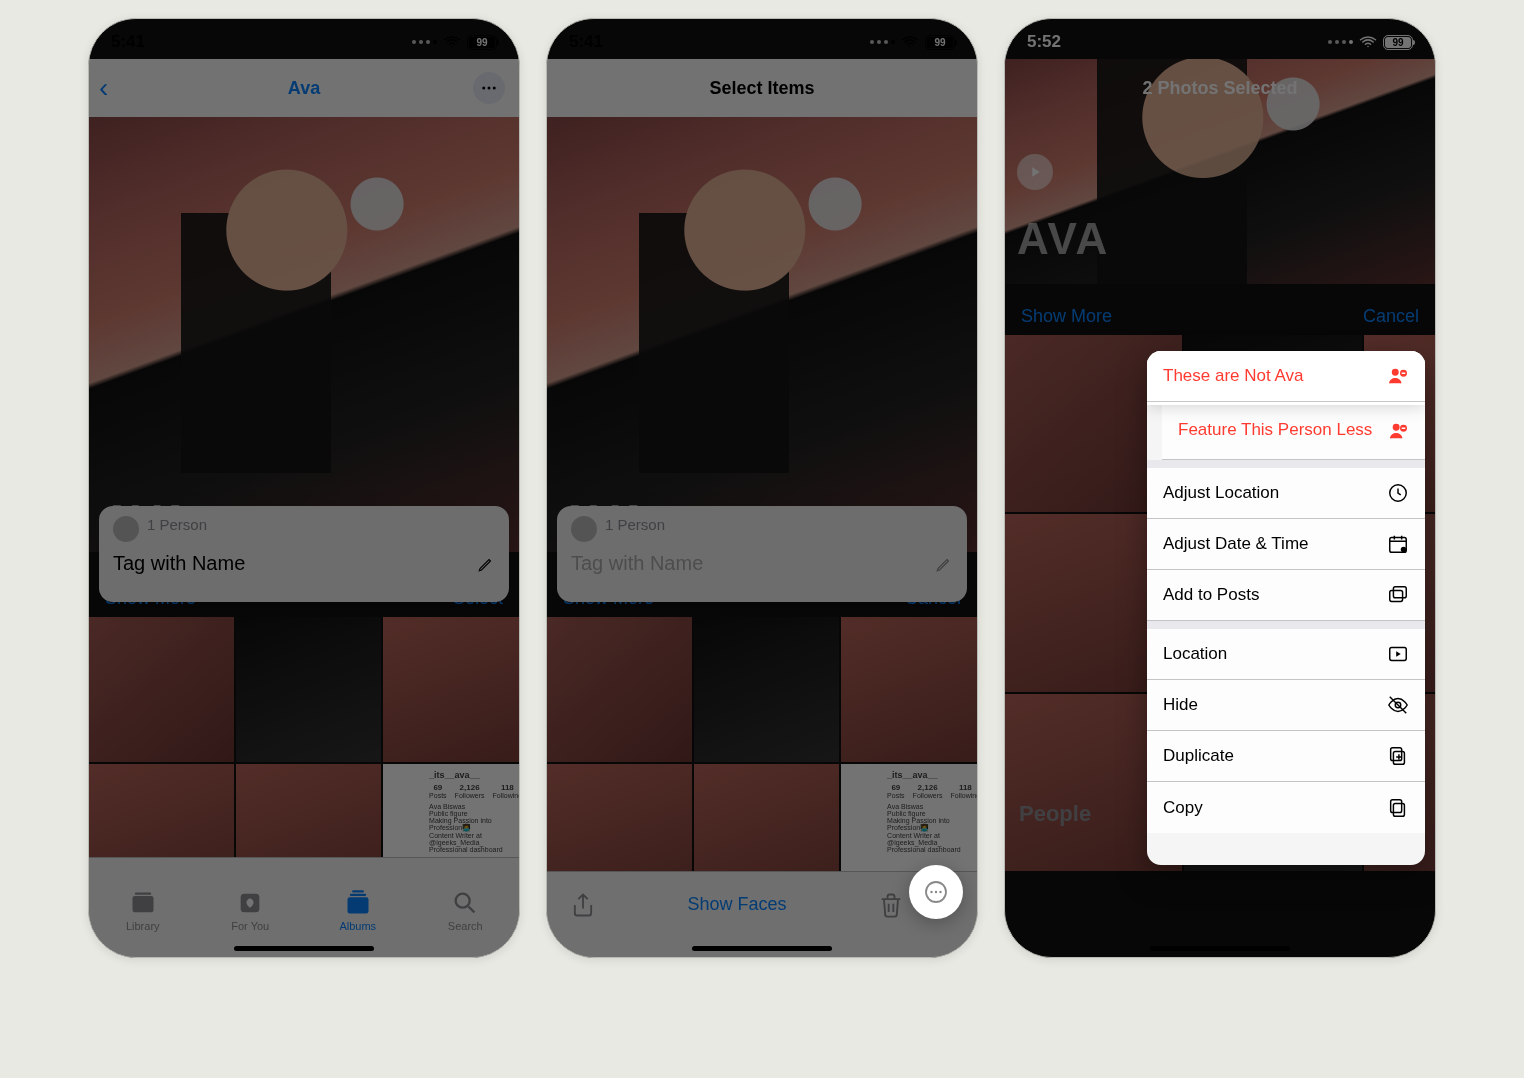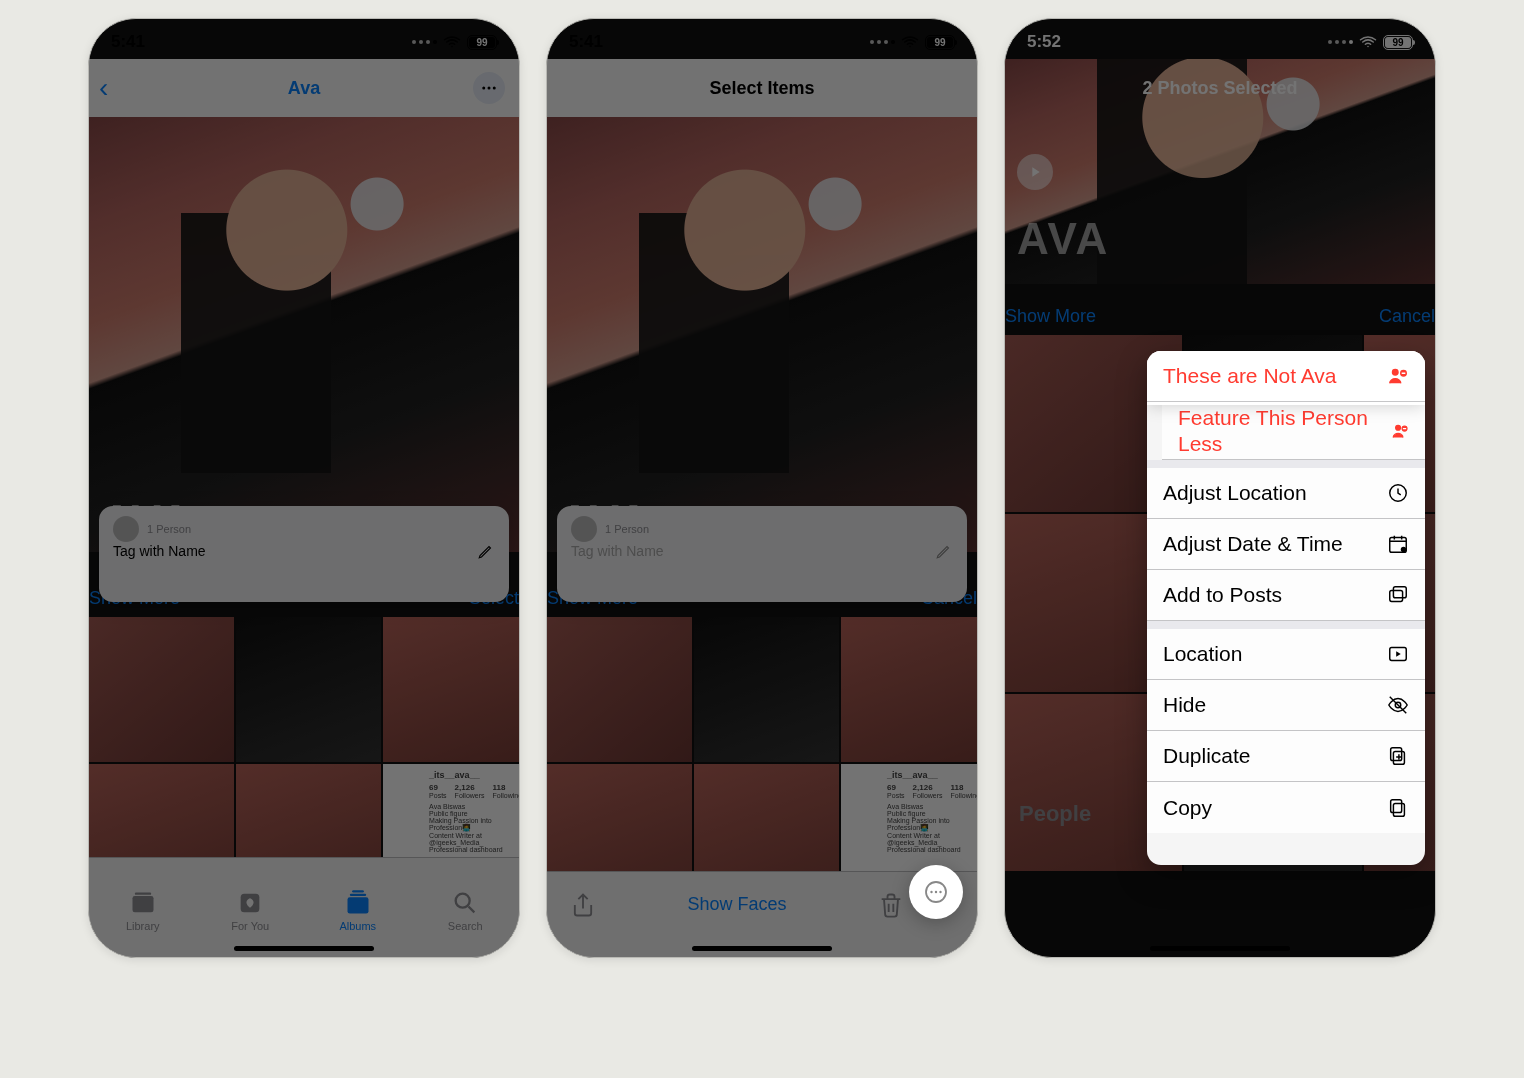--- a/index.html
+++ b/index.html
@@ -55,38 +55,38 @@
       radial-gradient(circle at 67% 20%,#e8e8ea 0 26px,transparent 27px), 
       linear-gradient(#151515,#151515) 33% 55%/150px 260px no-repeat; 
     opacity:.9;}
   .avatar-chip{width:28px;height:28px;border-radius:50%;background:radial-gradient(circle at 50% 40%,#f0c6a8 0 8px,#222 9px);border:2px solid #fff;position:relative;z-index:2;}
   .avatar-chip::after{content:"";position:absolute;right:-2px;bottom:-2px;width:10px;height:10px;border-radius:50%;background:var(--ios-blue);border:1.5px solid #fff;}
   .big-name{position:absolute;left:12px;bottom:6px;font-size:44px;font-weight:800;letter-spacing:2px;color:rgba(255,255,255,.6);}
   .play{width:36px;height:36px;border-radius:50%;background:rgba(255,255,255,.55);display:flex;align-items:center;justify-content:center;z-index:2;}
   .play svg{width:16px;height:16px;fill:#fff;}
   .tag-sheet{position:absolute;left:10px;right:10px;bottom:-50px;height:96px;border-radius:14px;background:#f2f2f4;
     box-shadow:0 4px 20px rgba(0,0,0,.15);padding:10px 14px;z-index:3;}
-  .tag-sheet .head{display:flex;align-items:center;color:var(--grey-text);font-size:11px;}
+  .tag-sheet .head{display:flex;align-items:flex-start;color:var(--grey-text);font-size:15px;}
   .tag-sheet .head .chip{width:26px;height:26px;border-radius:50%;background:#bbb;margin-right:8px;}
-  .tag-sheet .field{display:flex;align-items:center;justify-content:space-between;font-size:14px;gap:29px;}
+  .tag-sheet .field{display:flex;align-items:center;justify-content:space-between;margin-top:10px;font-size:20px;gap:29px;}
   .tag-sheet .pencil{width:18px;height:18px;}
   
   .rowbar{position:absolute;left:0;right:0;height:42px;display:flex;align-items:center;justify-content:space-between;
-    padding:0 0;font-size:18px;color:var(--ios-blue);}
+    padding:0 16px;font-size:18px;color:var(--ios-blue);}
   .rowbar .l{font-weight:400;}
   
   .grid{position:absolute;left:0;right:0;display:grid;grid-template-columns:repeat(3,1fr);gap:2px;}
   .thumb{aspect-ratio:1/1;background:linear-gradient(140deg,#a45b53,#6d3834);}
   .thumb.b{background:linear-gradient(160deg,#111,#333);}
   .thumb.c{background:linear-gradient(160deg,#b8645a,#7a3f38);}
   .thumb.d{background:#fff;padding-left:40px;}
   .thumb .ig{padding:6px;font-size:7px;color:#444;}
   .thumb .ig .handle{font-weight:700;font-size:9px;margin-bottom:4px;}
   .thumb .ig .stat{display:flex;gap:8px;font-size:7px;margin-bottom:4px;}
-  .thumb .ig .stat div{line-height:1;}
+  .thumb .ig .stat div{text-align:center;line-height:1;}
   .thumb .ig .stat b{display:block;font-size:8px;}
   
   .tabbar{position:absolute;left:0;right:0;bottom:0;height:100px;background:var(--tabbar);
     border-top:.5px solid var(--divider);display:flex;z-index:6;}
   .tab{flex:1;display:flex;flex-direction:column;align-items:center;justify-content:center;gap:3px;
     color:var(--grey-text);font-size:11px;padding-top:6px;}
   .tab svg{width:28px;height:28px;fill:var(--grey-text);}
   .tab.active{color:var(--ios-blue);}
   .tab.active svg{fill:var(--ios-blue);}
   .home-ind{position:absolute;left:50%;bottom:6px;width:140px;height:5px;border-radius:3px;background:#000;transform:translateX(-50%);z-index:10;}
@@ -98,21 +98,21 @@
   .tb-icon.blue{stroke:var(--ios-blue);}
   .more-fab{position:absolute;width:54px;height:54px;border-radius:50%;background:#fff;
     box-shadow:0 4px 18px rgba(0,0,0,.25);display:flex;align-items:center;justify-content:center;}
   .more-fab svg{width:24px;height:24px;stroke:#888;}
   
   .dim{position:absolute;inset:0;background:rgba(0,0,0,.55);z-index:20;pointer-events:none;}
   
   .menu{position:absolute;right:10px;width:278px;background:#f5f5f5;border-radius:14px;
     box-shadow:0 12px 30px rgba(0,0,0,.35);z-index:30;overflow:hidden;}
   .menu .item{height:51px;display:flex;align-items:center;justify-content:space-between;padding:16px 16px;
-    font-size:21px;background:#fdfdfd;position:relative;}
+    font-size:17px;background:#fdfdfd;position:relative;}
   .menu .item:not(:last-child){border-bottom:.5px solid var(--divider);}
   .menu .item.tall{height:58px;margin-left:15px;}
   .menu .gap{height:8px;background:#e9e9ed;}
   .menu .item.red{color:var(--ios-red);}
   .menu .item .mi{width:22px;height:22px;}
   .menu .item.hl{background:#fff;box-shadow:0 0 0 3px #fff, 0 4px 16px rgba(0,0,0,.18);z-index:2;}
   .menu svg{stroke:#000;fill:none;stroke-width:1.6;}
   .menu .red svg{stroke:var(--ios-red);fill:var(--ios-red);}
   
   .s1 .rowbar{top:558px;}

